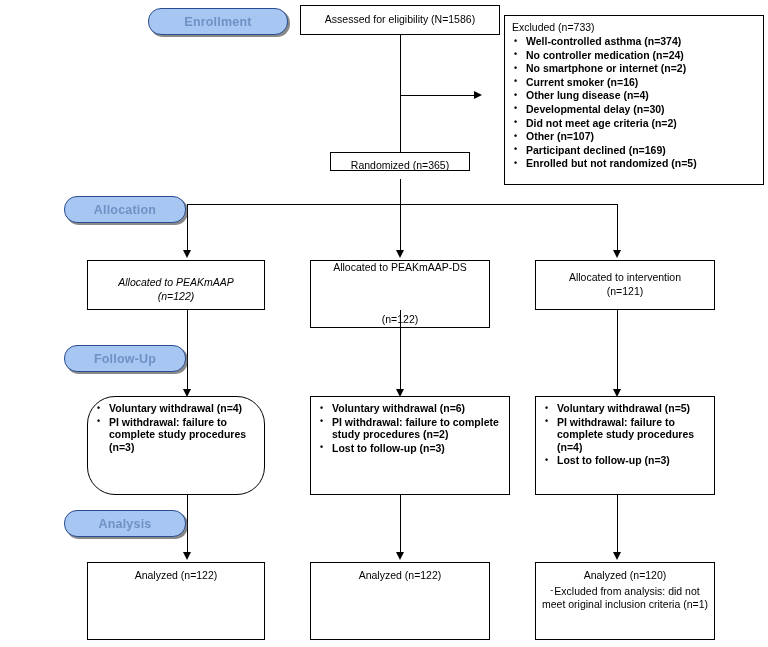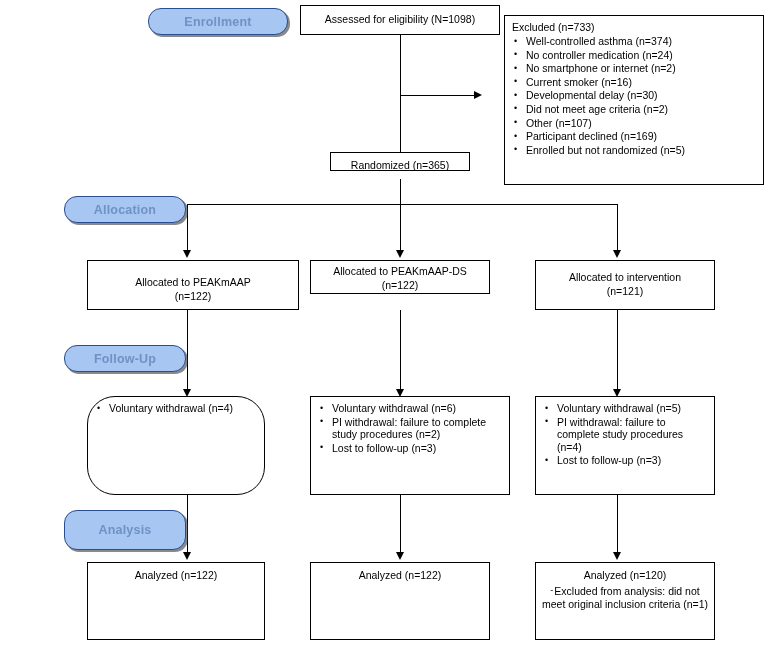--- a/index.html
+++ b/index.html
@@ -68,20 +68,21 @@
     margin: 0;
     padding: 0;
   }
   ul.bullets > li {
     position: relative;
     padding-left: 14px;
     margin: 0 0 1px 0;
     font-size: 10.5px;
     line-height: 12.6px;
     text-align: left;
+    font-weight: bold;
   }
   ul.bullets > li::before {
     content: "\2022";
     position: absolute;
     left: 2px;
     top: -0.5px;
     font-size: 9px;
   }
 
   .titleline {
@@ -135,30 +136,31 @@
 </head>
 <body>
 
 <div id="canvas">
 
   <div class="node stage" style="left:148px; top:8px; width:140px; height:27px;">
     <span>Enrollment</span>
   </div>
 
   <div class="node box center" style="left:300px; top:5px; width:200px; height:30px; justify-content:center; padding-top:0;">
-    <span class="titleline">Assessed for eligibility (N=1098)</span>
+    <span class="titleline">Assessed for eligibility (N=1586)</span>
   </div>
 
   <div class="node box topleft" style="left:504px; top:15px; width:260px; height:170px;">
     <div class="titleline">Excluded  (n=733)</div>
     <ul class="bullets">
       <li>Well-controlled asthma (n=374)</li>
       <li>No controller medication (n=24)</li>
       <li>No smartphone or internet (n=2)</li>
       <li>Current smoker (n=16)</li>
+      <li>Other lung disease (n=4)</li>
       <li>Developmental delay (n=30)</li>
       <li>Did not meet age criteria (n=2)</li>
       <li>Other (n=107)</li>
       <li>Participant declined (n=169)</li>
       <li>Enrolled but not randomized (n=5)</li>
     </ul>
   </div>
 
   <div class="vline" style="left:400px; top:35px; height:117px;"></div>
 
@@ -179,26 +181,26 @@
   <div class="vline" style="left:400px; top:204px; height:48px;"></div>
   <div class="arrow-down" style="left:395.5px; top:250px;"></div>
 
   <div class="vline" style="left:617px; top:204px; height:48px;"></div>
   <div class="arrow-down" style="left:612.5px; top:250px;"></div>
 
   <div class="node stage" style="left:64px; top:196px; width:122px; height:27px;">
     <span>Allocation</span>
   </div>
 
-  <div class="node box center" style="left:87px; top:260px; width:212px; height:50px; justify-content:center; padding-top:9px;">
+  <div class="node box center" style="left:87px; top:260px; width:178px; height:50px; justify-content:center; padding-top:9px;font-style:italic;">
     <span class="titleline">Allocated to PEAKmAAP</span>
     <span class="titleline">(n=122)</span>
   </div>
 
-  <div class="node box center" style="left:310px; top:260px; width:180px; height:34px; justify-content:flex-end; padding-top:0;">
+  <div class="node box center" style="left:310px; top:260px; width:180px; height:68px; justify-content:space-between; padding-top:0;">
     <span class="titleline">Allocated to PEAKmAAP-DS</span>
     <span class="titleline">(n=122)</span>
   </div>
 
   <div class="node box center" style="left:535px; top:260px; width:180px; height:50px; justify-content:center; padding-top:0;">
     <span class="titleline">Allocated to intervention</span>
     <span class="titleline">(n=121)</span>
   </div>
 
   <div class="vline" style="left:187px; top:310px; height:81px;"></div>
@@ -210,20 +212,21 @@
   <div class="vline" style="left:617px; top:310px; height:81px;"></div>
   <div class="arrow-down" style="left:612.5px; top:389px;"></div>
 
   <div class="node stage" style="left:64px; top:345px; width:122px; height:27px;">
     <span>Follow-Up</span>
   </div>
 
   <div class="node box topleft" style="left:87px; top:396px; width:178px; height:99px;border-radius:28px;">
     <ul class="bullets">
       <li>Voluntary withdrawal (n=4)</li>
+      <li>PI withdrawal: failure to complete study procedures (n=3)</li>
     </ul>
   </div>
 
   <div class="node box topleft" style="left:310px; top:396px; width:200px; height:99px;">
     <ul class="bullets">
       <li>Voluntary withdrawal (n=6)</li>
       <li>PI withdrawal: failure to complete study procedures (n=2)</li>
       <li>Lost to follow-up (n=3)</li>
     </ul>
   </div>
@@ -238,21 +241,21 @@
 
   <div class="vline" style="left:187px; top:495px; height:59px;"></div>
   <div class="arrow-down" style="left:182.5px; top:552px;"></div>
 
   <div class="vline" style="left:400px; top:495px; height:59px;"></div>
   <div class="arrow-down" style="left:395.5px; top:552px;"></div>
 
   <div class="vline" style="left:617px; top:495px; height:59px;"></div>
   <div class="arrow-down" style="left:612.5px; top:552px;"></div>
 
-  <div class="node stage" style="left:64px; top:510px; width:122px; height:40px;">
+  <div class="node stage" style="left:64px; top:510px; width:122px; height:27px;">
     <span>Analysis</span>
   </div>
 
   <div class="node box center" style="left:87px; top:562px; width:178px; height:78px;">
     <span class="titleline">Analyzed  (n=122)</span>
   </div>
 
   <div class="node box center" style="left:310px; top:562px; width:180px; height:78px;">
     <span class="titleline">Analyzed  (n=122)</span>
   </div>

